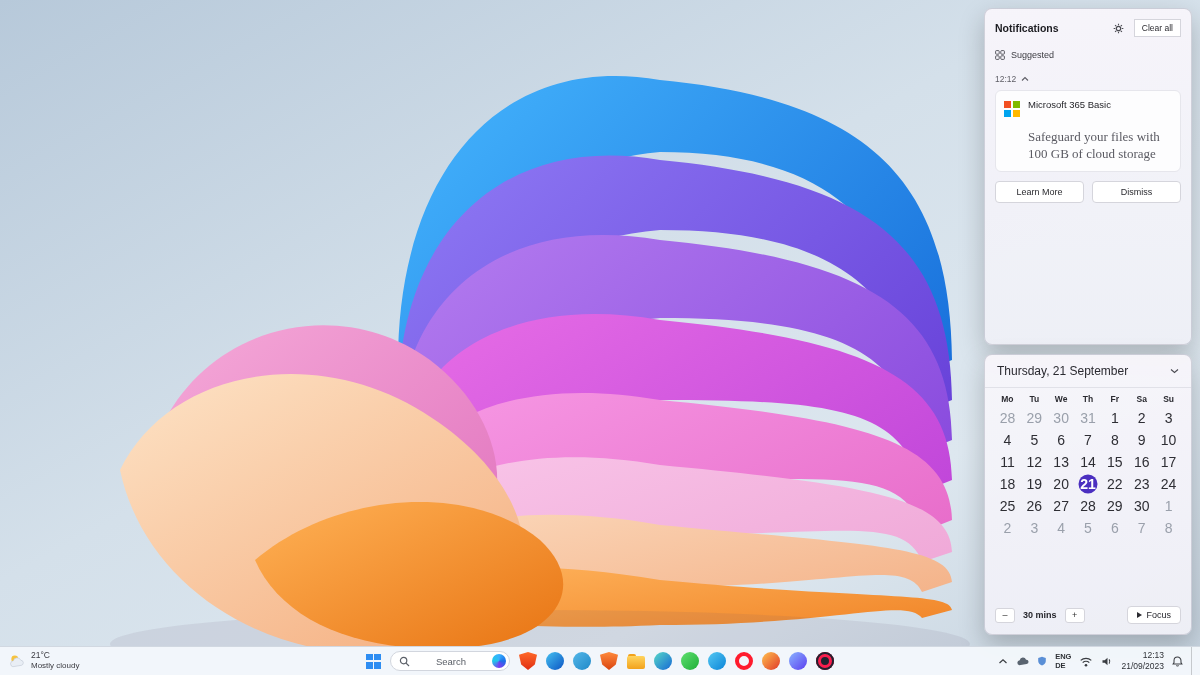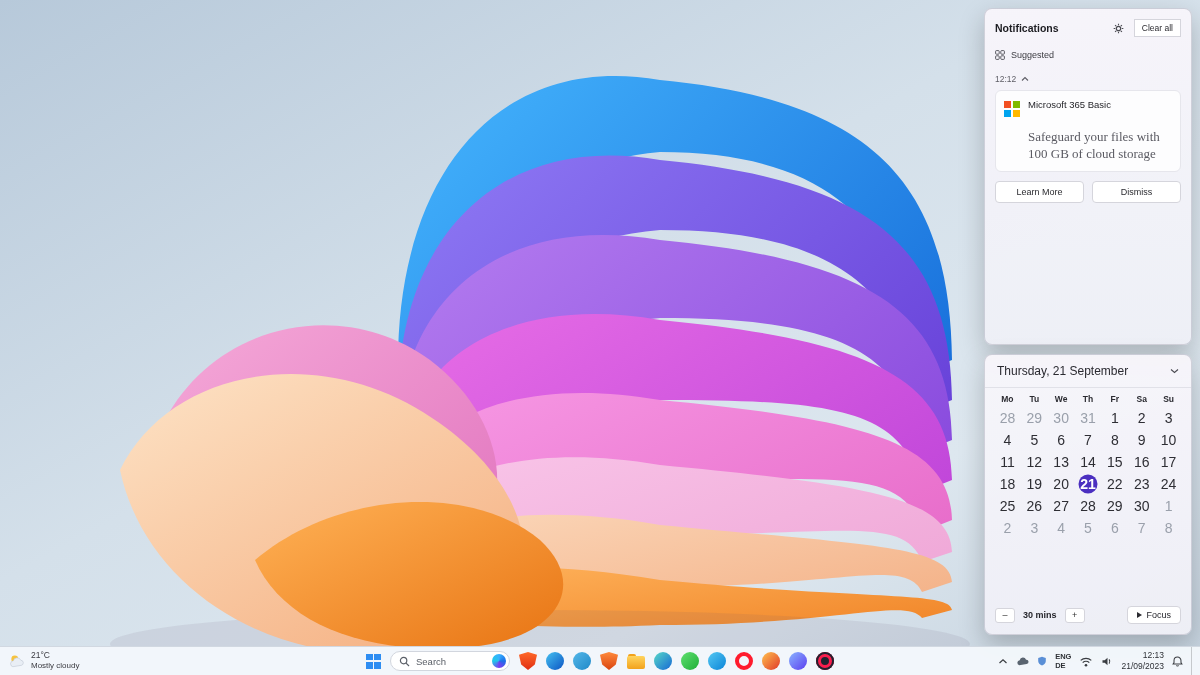--- a/index.html
+++ b/index.html
@@ -61,21 +61,21 @@
   .play-tri{width:0;height:0;border-top:3px solid transparent;border-bottom:3px solid transparent;
     border-left:5px solid #2b2b30;}
 
   
   .taskbar{position:absolute;left:0;right:0;bottom:0;height:28px;
     background:rgba(243,247,251,0.97);border-top:1px solid rgba(150,160,178,0.35);padding-left:32px;}
   .tb-left{position:absolute;left:8px;top:0;bottom:0;display:flex;align-items:center;gap:6px;}
   .weather-text{font-size:8px;color:#3a3a40;line-height:1.3;}
   .weather-text .t1{font-size:8.5px;}
   .tb-center{position:absolute;left:50%;top:0;bottom:0;transform:translateX(-50%);
-    display:flex;align-items:center;gap:9px;}
+    display:flex;align-items:center;gap:9px;text-align:center;}
   .win-logo{width:15px;height:15px;display:grid;grid-template-columns:1fr 1fr;
     grid-template-rows:1fr 1fr;gap:1.5px;}
   .win-logo span{background:#2e8df2;display:block;}
   .search-box{display:flex;align-items:center;gap:6px;width:120px;height:20px;background:#fff;
     border:1px solid #d2d6de;border-radius:11px;padding:0 3px 0 8px;box-sizing:border-box;}
   .search-label{flex:1;font-size:9.5px;color:#5b6068;}
   .bing-icon{width:14px;height:14px;border-radius:50%;
     background:conic-gradient(#37b0ff,#1a6fe8,#7a3ff0,#20c8e8,#37b0ff);flex:none;}
   .tb-apps{display:flex;align-items:center;gap:9px;}
   .app-icon{width:18px;height:18px;display:inline-block;position:relative;}

